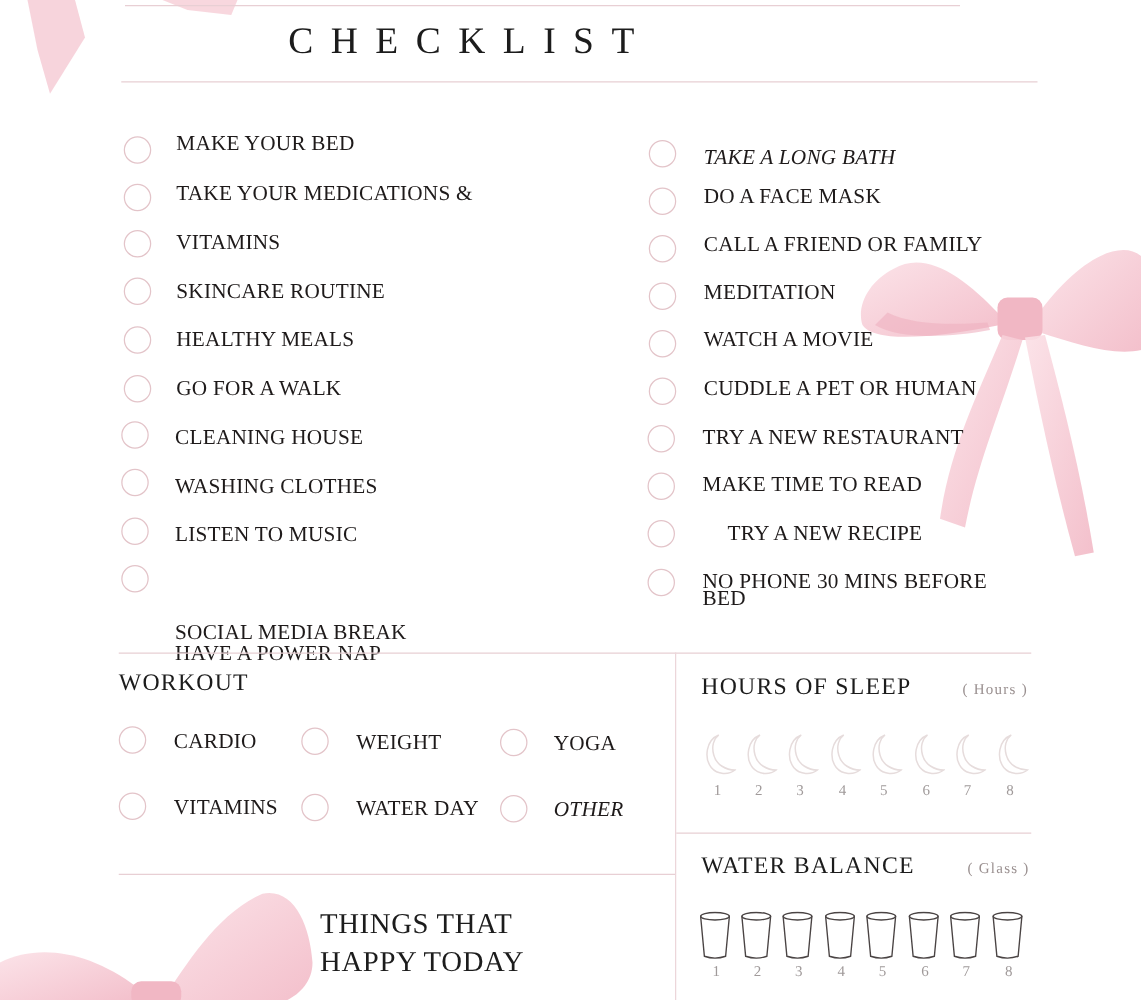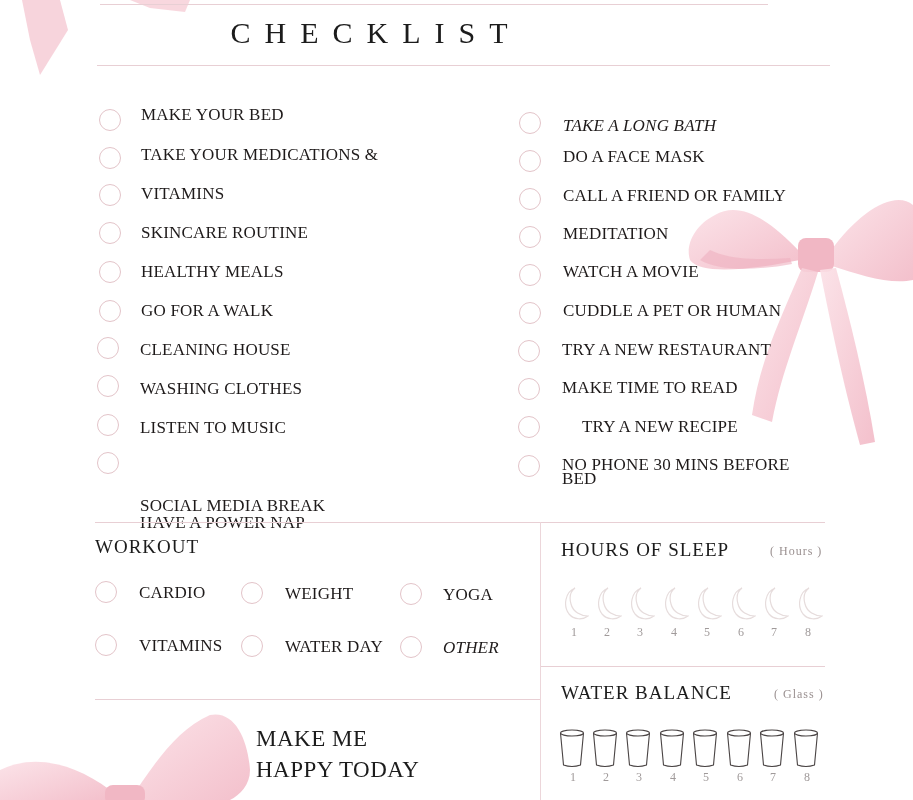--- a/index.html
+++ b/index.html
@@ -206,15 +206,15 @@
       </svg></div>
     <div class="num" style="left: 763px; top: 770px;">7</div>
     <div class="abs" style="left: 793px; top: 729px;"><svg width="26" height="40" viewBox="0 0 26 40">
         <ellipse cx="13" cy="4" rx="11.5" ry="3" fill="none" stroke="#4a4444" stroke-width="1.1"></ellipse>
         <path d="M1.5 4 L4.5 36 Q13 39 21.5 36 L24.5 4" fill="none" stroke="#4a4444" stroke-width="1.1"></path>
       </svg></div>
     <div class="num" style="left: 797px; top: 770px;">8</div>
   </div>
 
 <div class="happy" style="left:256px;top:723px;">
-  <div>MAKE ME</div>
+  <div>THINGS THAT</div>
   <div>HAPPY TODAY</div>
 </div>
 
 </body></html>

